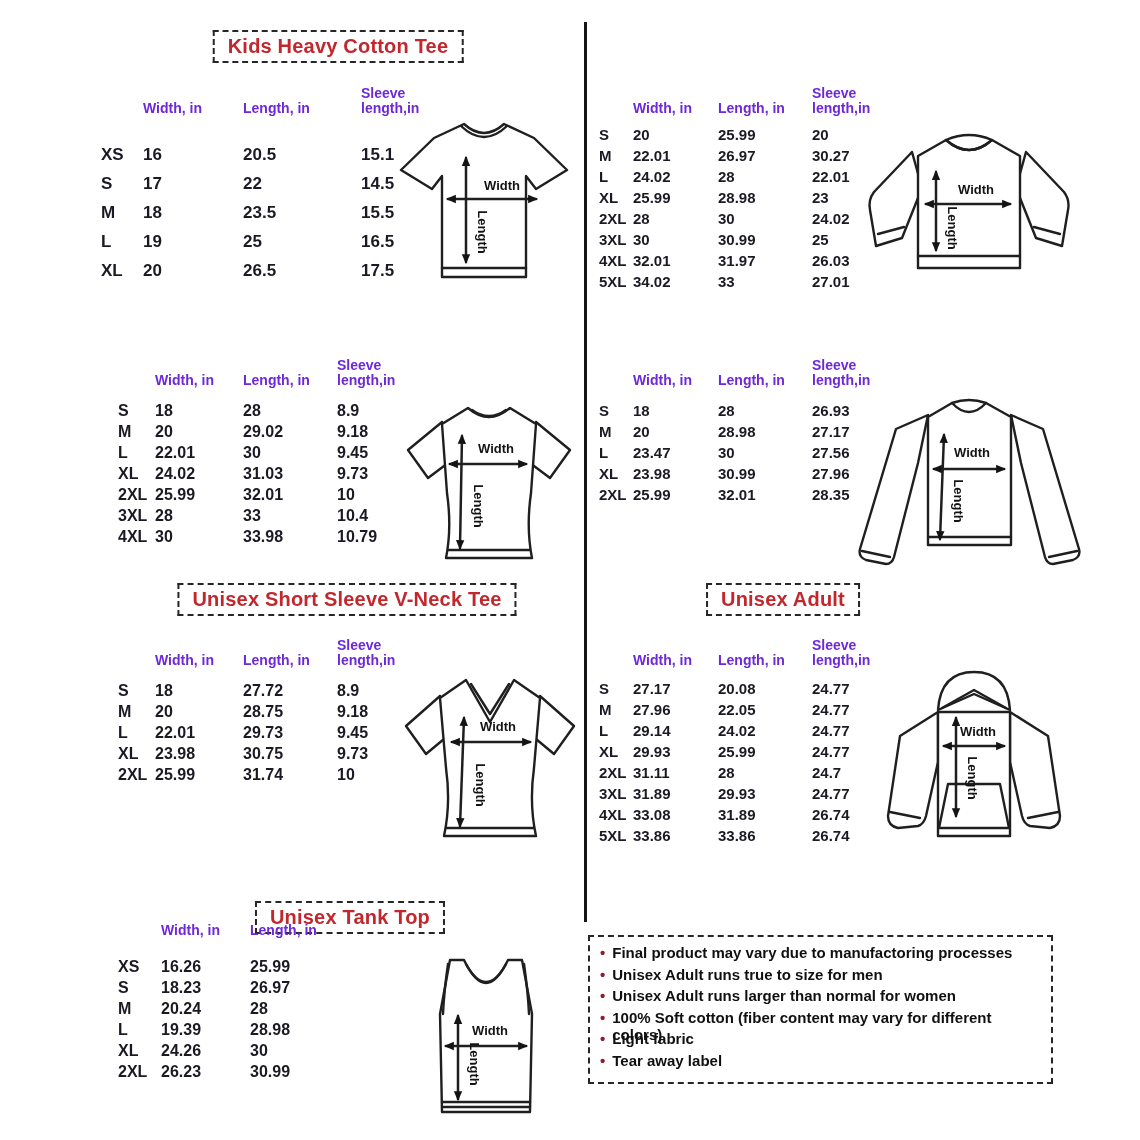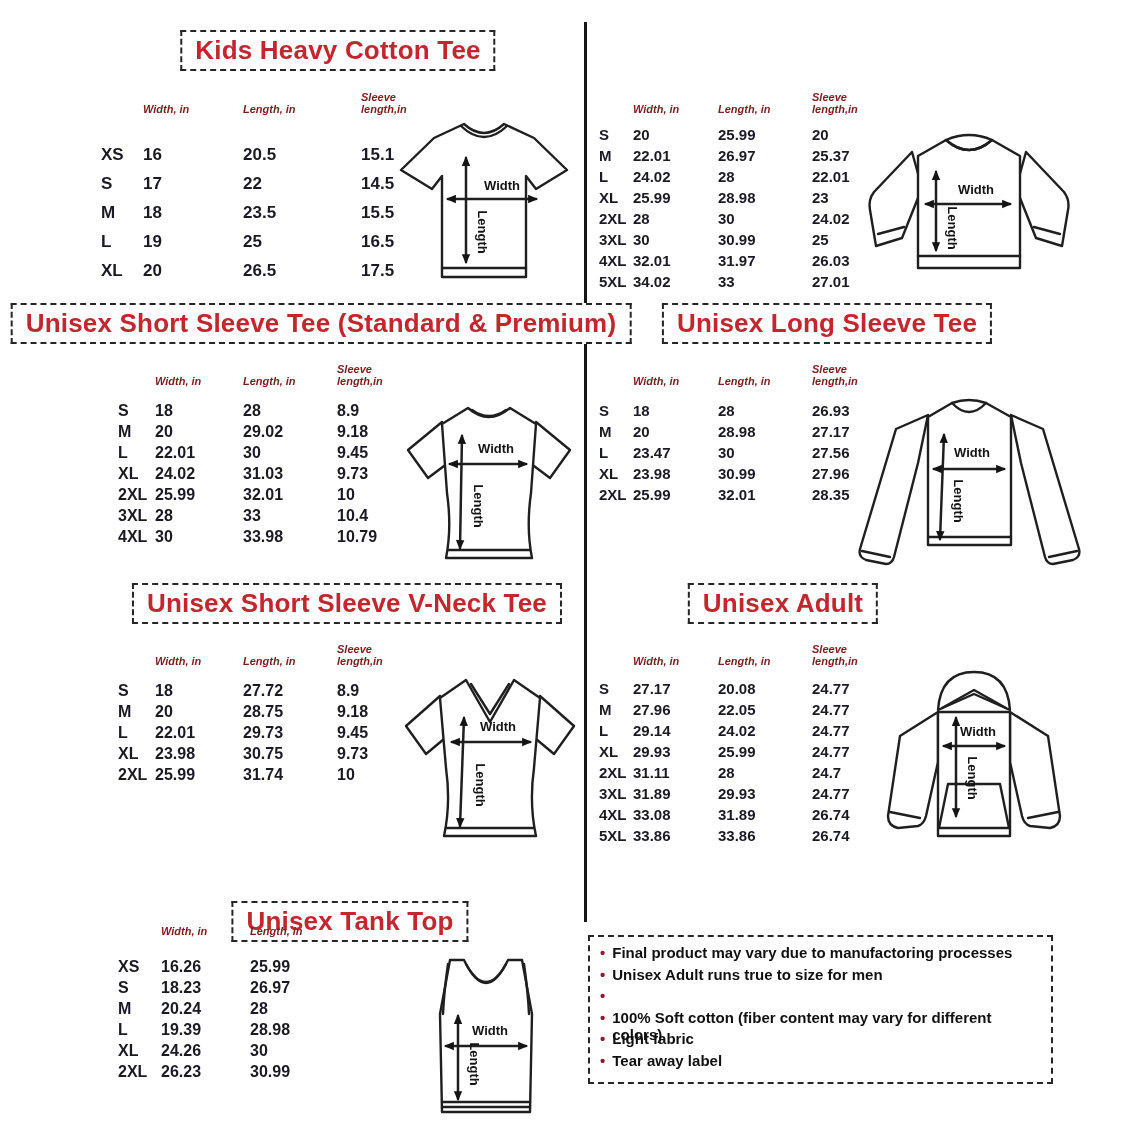--- a/index.html
+++ b/index.html
@@ -2,26 +2,26 @@
 <html><head>
 <meta charset="utf-8">
 <style>
   html,body{margin:0;padding:0;background:#fff;}
   .canvas{position:relative;width:1140px;height:1140px;background:#fff;overflow:hidden;
           font-family:"Liberation Sans",sans-serif;color:#1a1a24;}
   .divider{position:absolute;left:584px;top:22px;width:3px;height:900px;background:#151515;}
 
   .title-box{position:absolute;transform:translateX(-50%);border:2px dashed #262626;
              background:#fff;padding:3px 13px;white-space:nowrap;}
-  .title-box span{color:#c1272d;font-size:26px;font-weight:700;letter-spacing:.2px;}
+  .title-box span{color:#c1272d;font-size:20px;font-weight:700;letter-spacing:.2px;}
 
   .tbl{position:absolute;}
   .tbl .thead,.tbl .trow{display:grid;grid-template-columns:var(--cols);}
   .tbl .thead{height:38px;align-items:end;margin-bottom:var(--hm,10px);}
-  .hcell{color:#7f1d1d;font-weight:700;font-size:11px;line-height:1.08;padding-left:var(--pad,6px);font-style:italic;}
+  .hcell{color:#6d28d9;font-weight:700;font-size:14px;line-height:1.08;padding-left:var(--pad,6px);}
   .hsleeve{max-width:64px;}
   .trow{height:var(--rh,21px);align-items:center;}
   .cell{font-weight:700;font-size:var(--fs,16px);padding-left:var(--pad,6px);white-space:nowrap;}
 
   .garment{position:absolute;}
   .garment path,.garment line{stroke:#1f1f1f;stroke-width:2.4;stroke-linejoin:round;stroke-linecap:round;}
   .garment path{fill:#fff;}
   .garment .nofill{fill:none;}
   .garment line{stroke-width:2.5;fill:none;}
   .garment text{font:700 13px "Liberation Sans",sans-serif;fill:#141414;}
@@ -121,21 +121,21 @@
           <div class="cell">S</div>
           <div class="cell">20</div>
           <div class="cell">25.99</div>
           <div class="cell">20</div>
         </div>
 
         <div class="trow">
           <div class="cell">M</div>
           <div class="cell">22.01</div>
           <div class="cell">26.97</div>
-          <div class="cell">25.37</div>
+          <div class="cell">30.27</div>
         </div>
 
         <div class="trow">
           <div class="cell">L</div>
           <div class="cell">24.02</div>
           <div class="cell">28</div>
           <div class="cell">22.01</div>
         </div>
 
         <div class="trow">
@@ -186,23 +186,20 @@
       <path class="nofill" d="M200,106 L174,99"></path>
     </g>
     <g>
       <line x1="76" y1="44" x2="76" y2="122" marker-start="url(#ah)" marker-end="url(#ah)"></line>
       <line x1="66" y1="76" x2="150" y2="76" marker-start="url(#ah)" marker-end="url(#ah)"></line>
     </g>
     <text x="116" y="66" text-anchor="middle">Width</text>
     <text transform="translate(88,100) rotate(90)" text-anchor="middle">Length</text>
   </svg>
 
-  <div class="title-box" style="left:321px;top:303px">
-    <span>Unisex Short Sleeve Tee (Standard &amp; Premium)</span>
-  </div>
   <div class="tbl" style="left:112px;top:350px;--cols:37px 88px 94px 86px;--rh:21px;--hm:12px;--fs:16px">
     <div class="thead">
       <div class="hcell"></div>
       <div class="hcell">Width, in</div>
       <div class="hcell">Length, in</div>
       <div class="hcell hsleeve">Sleeve length,in</div>
     </div>
     <div class="tbody">
 
         <div class="trow">
@@ -264,23 +261,20 @@
       <path class="nofill" d="M50,152 L132,152"></path>
     </g>
     <g>
       <line x1="64" y1="38" x2="62" y2="150" marker-start="url(#ah)" marker-end="url(#ah)"></line>
       <line x1="52" y1="66" x2="128" y2="66" marker-start="url(#ah)" marker-end="url(#ah)"></line>
     </g>
     <text x="98" y="55" text-anchor="middle">Width</text>
     <text transform="translate(76,108) rotate(90)" text-anchor="middle">Length</text>
   </svg>
 
-  <div class="title-box" style="left:827px;top:303px">
-    <span>Unisex Long Sleeve Tee</span>
-  </div>
   <div class="tbl" style="left:595px;top:350px;--cols:34px 85px 94px 85px;--rh:21px;--hm:12px;--fs:15px;--pad:4px">
     <div class="thead">
       <div class="hcell"></div>
       <div class="hcell">Width, in</div>
       <div class="hcell">Length, in</div>
       <div class="hcell hsleeve">Sleeve length,in</div>
     </div>
     <div class="tbody">
 
         <div class="trow">
@@ -562,20 +556,21 @@
           <span>Final product may vary due to manufactoring processes</span>
         </div>
 
         <div class="note">
           <span class="bullet">•</span>
           <span>Unisex Adult runs true to size for men</span>
         </div>
 
         <div class="note">
           <span class="bullet">•</span>
+          <span>Unisex Adult runs larger than normal for women</span>
         </div>
 
         <div class="note">
           <span class="bullet">•</span>
           <span>100% Soft cotton (fiber content may vary for different colors)</span>
         </div>
 
         <div class="note">
           <span class="bullet">•</span>
           <span>Light fabric</span>

